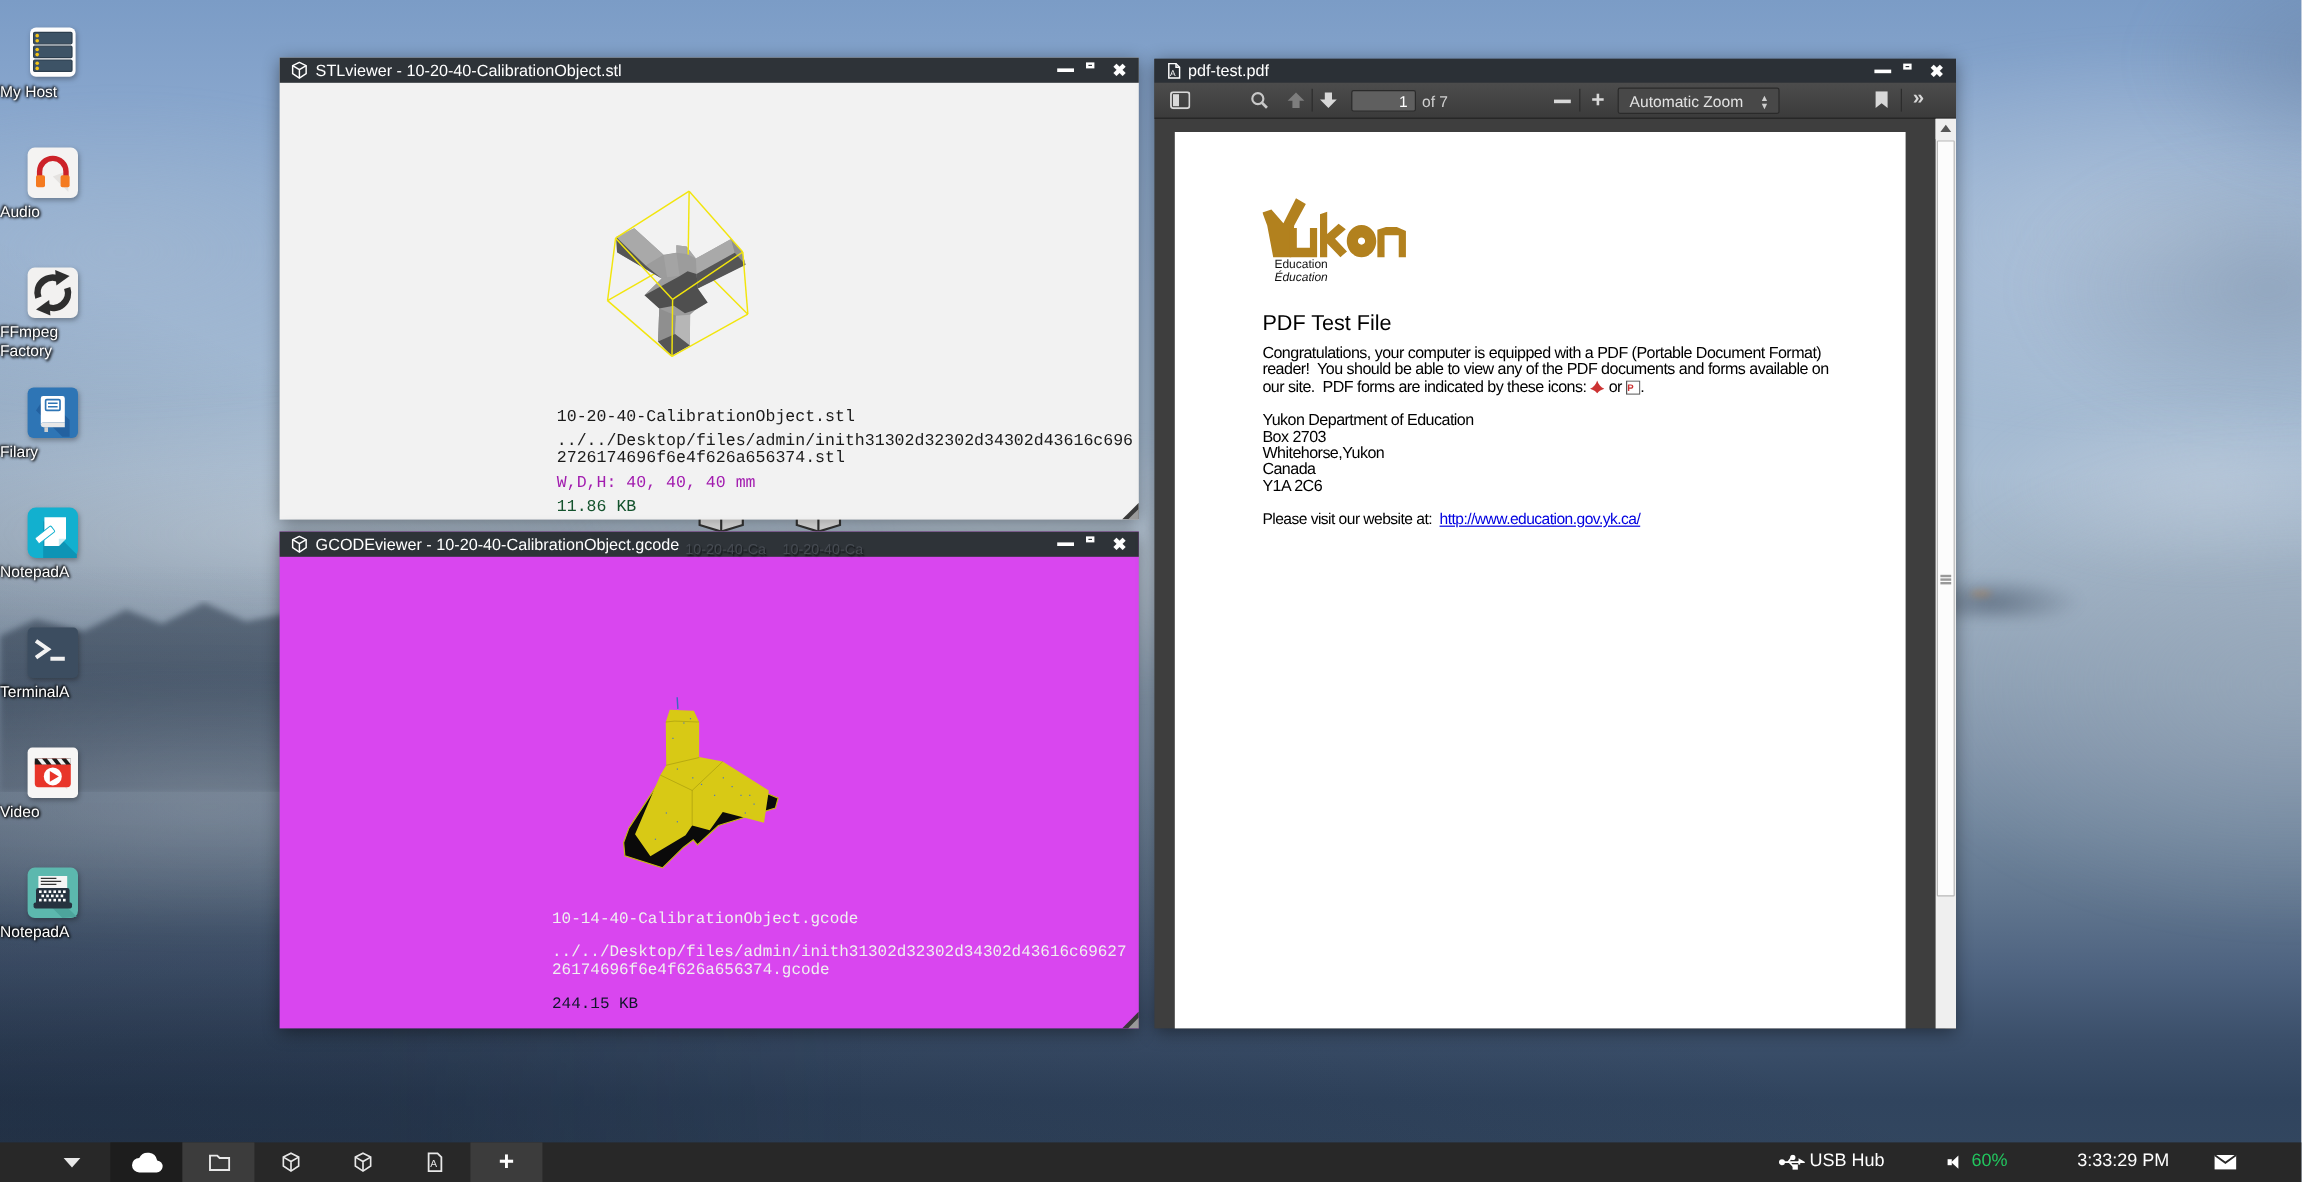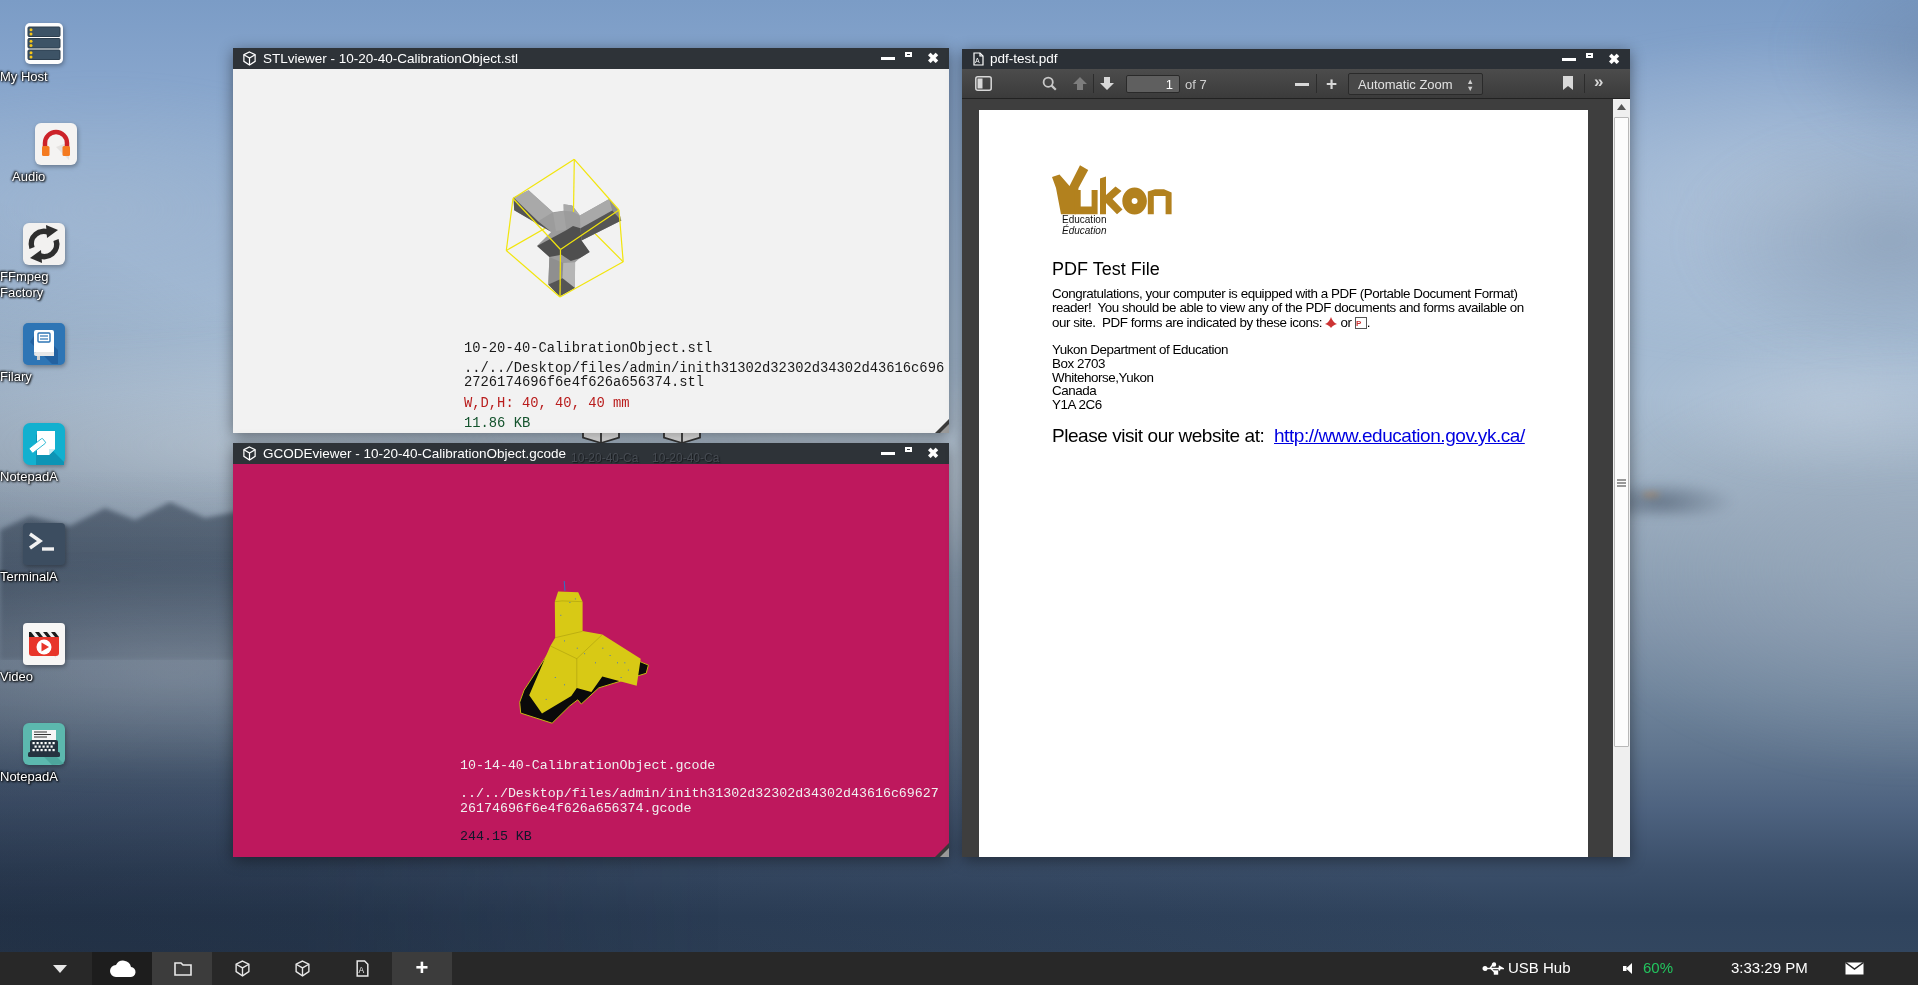--- a/index.html
+++ b/index.html
@@ -44,21 +44,21 @@
 <rect x="6" y="28" width="32" height="9.5" rx="1" fill="#3d5366" stroke="#2c3e4e" stroke-width="1"></rect>
 <circle cx="9" cy="7.7" r="1.5" fill="#f5c518"></circle>
         <circle cx="9" cy="12" r="1.5" fill="#f5c518"></circle>
 <circle cx="9" cy="19.2" r="1.5" fill="#f5c518"></circle>
         <circle cx="9" cy="23.5" r="1.5" fill="#f5c518"></circle>
 <circle cx="9" cy="30.7" r="1.5" fill="#f5c518"></circle>
         <circle cx="9" cy="35" r="1.5" fill="#f5c518"></circle>
 </svg></div>
     <div class="ilabel">My Host</div>
   </div>
-<div class="icon" style="left:12px;top:122px">
+<div class="icon" style="left:0px;top:122px">
     <div style="width:44px;height:44px;margin:0 auto;filter:drop-shadow(1px 2px 2px rgba(0,0,0,0.3))"><svg width="44" height="44" viewBox="0 0 44 44">
 <rect x="1" y="1" width="42" height="42" rx="6" fill="#f4f3f2"></rect>
 <path d="M 35 38 L 22 25 L 35 20 Z" fill="#e4e2e0"></path>
 <path d="M 11 30 L 11 21 A 11 11 0 0 1 33 21 L 33 30" fill="none" stroke="#cc2229" stroke-width="4.5"></path>
 <rect x="8" y="24" width="7.5" height="10" rx="1.5" fill="#f47a20"></rect>
 <rect x="28.5" y="24" width="7.5" height="10" rx="1.5" fill="#f47a20"></rect>
 </svg></div>
     <div class="ilabel">Audio</div>
   </div>
 <div class="icon" style="left:0px;top:222px">
@@ -197,37 +197,37 @@
     <line x1="513.0" y1="198.5" x2="506.3" y2="250.5" stroke="#f2e50c" stroke-width="1.2"></line>
     <line x1="506.3" y1="250.5" x2="560.0" y2="297.0" stroke="#f2e50c" stroke-width="1.2"></line>
     <line x1="560.0" y1="297.0" x2="623.2" y2="261.8" stroke="#f2e50c" stroke-width="1.2"></line>
     <line x1="623.2" y1="261.8" x2="619.0" y2="210.0" stroke="#f2e50c" stroke-width="1.2"></line>
     <line x1="619.0" y1="210.0" x2="574.3" y2="159.3" stroke="#f2e50c" stroke-width="1.2"></line>
     <line x1="574.3" y1="159.3" x2="573.5" y2="212.0" stroke="#f2e50c" stroke-width="1.2"></line>
     <line x1="513.0" y1="198.5" x2="560.5" y2="249.5" stroke="#f2e50c" stroke-width="1.2"></line>
     <line x1="619.0" y1="210.0" x2="560.5" y2="249.5" stroke="#f2e50c" stroke-width="1.2"></line>
     <line x1="560.0" y1="297.0" x2="560.5" y2="249.5" stroke="#f2e50c" stroke-width="1.2"></line>
   </svg>
-<div class="win" style="left:233px;top:443px;width:716px;height:414px;background:#be185d">
+<div class="win" style="left:233px;top:443px;width:716px;height:414px;background:#d946ef">
 <div class="tbar">
       <span style="position:absolute;left:9px;top:3px"><svg width="15" height="15" viewBox="0 0 16 16">
 <path d="M8 1 L14 4 L14 11 L8 15 L2 11 L2 4 Z" fill="none" stroke="#fff" stroke-width="1.3"></path>
 <path d="M2 4 L8 7.5 L14 4 M8 7.5 L8 15" fill="none" stroke="#fff" stroke-width="1.3"></path>
 </svg></span>
       <span style="position:absolute;left:30px;top:2.5px">GCODEviewer - 10-20-40-CalibrationObject.gcode</span>
 <span style="position:absolute;left:338px;top:8px;font-size:12px;color:#464b52;text-shadow:1px 1px 1px #171a1d">10-20-40-Ca</span>
 <span style="position:absolute;left:419px;top:8px;font-size:12px;color:#464b52;text-shadow:1px 1px 1px #171a1d">10-20-40-Ca</span>
 <div style="position:absolute;left:648px;top:9px;width:14px;height:3px;background:#fff"></div>
 <div style="position:absolute;left:672px;top:4px;width:7px;height:5px;border:2.5px solid #fff"></div>
 <div style="position:absolute;left:693px;top:3px;width:14px;height:14px;color:#fff;font:bold 14px 'Liberation Sans',sans-serif;line-height:14px;text-align:center">✖</div>
 </div>
 </div>
 <div class="mono" style="position:absolute;left:464px;top:342px;font-size:13.8px;line-height:14.5px;color:#1a1a1a">10-20-40-CalibrationObject.stl</div>
 <div class="mono" style="position:absolute;left:464px;top:362px;font-size:13.8px;line-height:14px;color:#1a1a1a">../../Desktop/files/admin/inith31302d32302d34302d43616c696<br>2726174696f6e4f626a656374.stl</div>
-<div class="mono" style="position:absolute;left:464px;top:396px;font-size:13.8px;color:#b91c1c">W,D,H: 40, 40, 40 mm</div>
+<div class="mono" style="position:absolute;left:464px;top:396px;font-size:13.8px;color:#a21caf">W,D,H: 40, 40, 40 mm</div>
 <div class="mono" style="position:absolute;left:464px;top:416px;font-size:13.8px;color:#14532d">11.86 KB</div>
 <svg width="716" height="391" viewBox="233 466 716 391" style="position:absolute;left:233px;top:466px">
     <polygon points="524.1,690.1 519.7,702.2 520.7,713.1 552.1,723.2 569.4,706.2 577.7,699.8 581.3,704.0 598.7,687.9 646.2,673.3 648.4,665.1 635.2,659.6 602.3,636.8 582.6,632.4 557.0,640.4 552.3,647.0" fill="#0a0a0a" stroke="#c4b611" stroke-width="1"></polygon>
     <polygon points="558.1,591.4 578.2,592.3 582.6,601.7 582.6,630.9 602.3,634.6 640.7,658.7 636.7,685.7 602.3,676.6 591.4,691.9 576.8,687.9 571.3,696.1 542.0,713.5 529.2,695.2 550.3,645.9 555.2,637.7 554.8,601.7" fill="#d8c915"></polygon>
     <line x1="554.8" y1="601.7" x2="562.1" y2="600.9" stroke="rgba(80,70,0,0.25)" stroke-width="0.8"></line>
     <line x1="562.1" y1="600.9" x2="582.6" y2="601.7" stroke="rgba(80,70,0,0.25)" stroke-width="0.8"></line>
     <line x1="555.2" y1="637.7" x2="582.6" y2="631.3" stroke="rgba(80,70,0,0.25)" stroke-width="0.8"></line>
     <line x1="550.3" y1="645.9" x2="576.8" y2="658.7" stroke="rgba(80,70,0,0.25)" stroke-width="0.8"></line>
     <line x1="576.8" y1="658.7" x2="602.3" y2="634.6" stroke="rgba(80,70,0,0.25)" stroke-width="0.8"></line>
     <line x1="576.8" y1="658.7" x2="576.8" y2="687.9" stroke="rgba(80,70,0,0.25)" stroke-width="0.8"></line>
@@ -327,21 +327,21 @@
 <text x="10" y="72" font-family="Liberation Sans" font-style="italic" font-size="10" fill="#111">Éducation</text>
 </svg>
 <div style="position:absolute;left:0;top:110px;font-size:18px">PDF Test File</div>
 <div style="position:absolute;left:0;top:138px;font-size:13.4px;line-height:14.3px;letter-spacing:-0.45px">Congratulations, your computer is equipped with a PDF (Portable Document Format)<br>reader!&nbsp; You should be able to view any of the PDF documents and forms available on<br>our site.&nbsp; PDF forms are indicated by these icons: <svg width="12" height="11" viewBox="0 0 12 11" style="vertical-align:-1px">
           <path d="M6 0 C7 3 9 6 12 7 C9 8 7 9 6 11 C5 9 3 8 0 7 C3 6 5 3 6 0 Z" fill="#c33"></path>
         </svg> or <svg width="12" height="12" viewBox="0 0 12 12" style="vertical-align:-2px">
           <rect x="0.5" y="0.5" width="11" height="11" fill="#fff" stroke="#555"></rect>
           <text x="1" y="9" font-size="8" fill="#c33" font-weight="bold">P</text>
         </svg>.</div>
 <div style="position:absolute;left:0;top:194px;font-size:13.4px;line-height:13.8px;letter-spacing:-0.45px">Yukon Department of Education<br>Box 2703<br>Whitehorse,Yukon<br>Canada<br>Y1A 2C6</div>
-<div style="position:absolute;left:0;top:276px;font-size:19px;letter-spacing:-0.45px">Please visit our website at:&nbsp; <a style="color:#0000e0;text-decoration:underline">http://www.education.gov.yk.ca/</a></div>
+<div style="position:absolute;left:0;top:276px;font-size:13px;letter-spacing:-0.45px">Please visit our website at:&nbsp; <a style="color:#0000e0;text-decoration:underline">http://www.education.gov.yk.ca/</a></div>
 </div>
 </div>
 <div style="position:absolute;left:0;top:952px;width:1918px;height:33px;background:#282828">
 <svg style="position:absolute;left:52px;top:12px" width="16" height="10">
       <path d="M1 1 L15 1 L8 9 Z" fill="#e8e8e8"></path>
     </svg>
 <div style="position:absolute;left:92px;top:0;width:60px;height:33px;background:#1d1d1d">
       <svg style="position:absolute;left:16px;top:7px" width="28" height="19" viewBox="0 0 28 19">
         <path d="M8 18 A6 6 0 0 1 8 6 A8 8 0 0 1 23 8 A5 5 0 0 1 22 18 Z" fill="#fff"></path>
       </svg>

